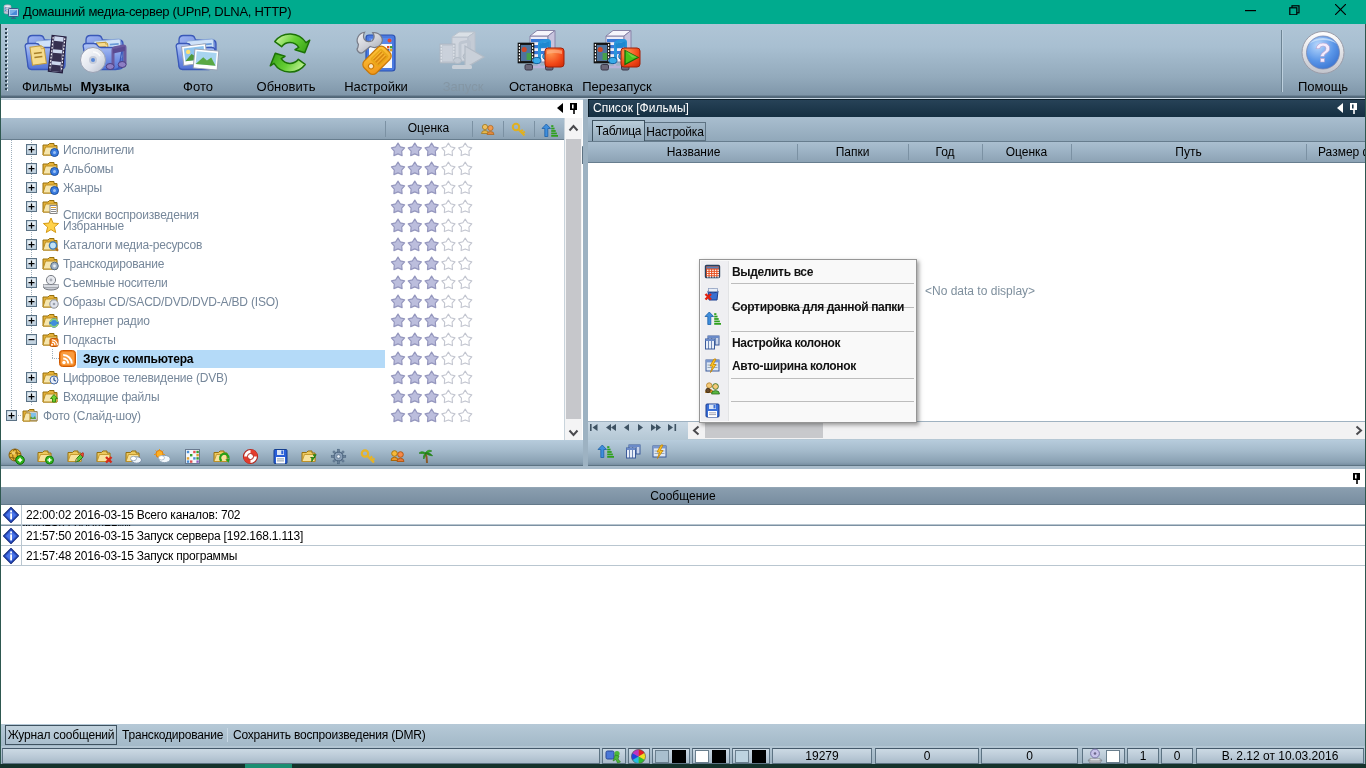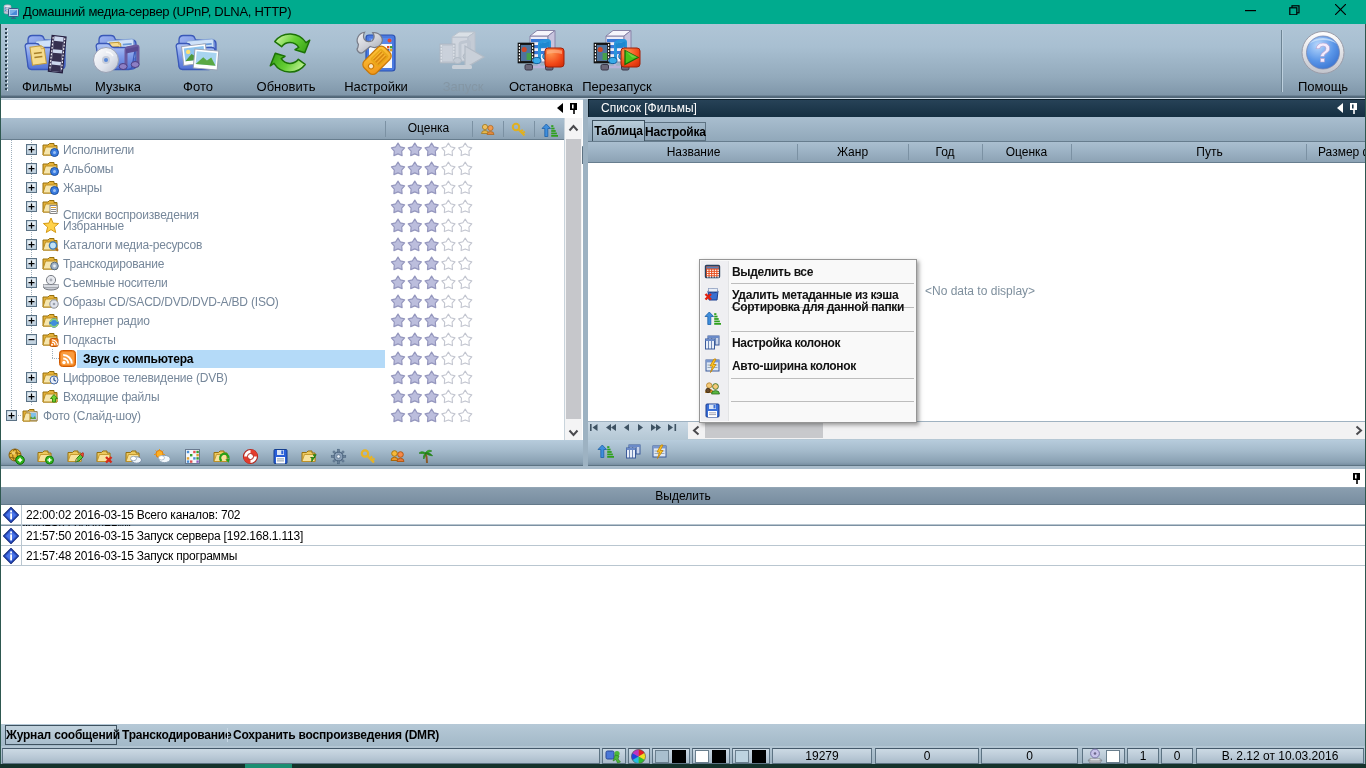--- a/index.html
+++ b/index.html
@@ -8,37 +8,37 @@
 .abs { position:absolute; }
 .titlebar { left:0; top:0; width:1366px; height:24px; background:#00ab8e; }
 .title-text { left:34px; top:4px; font-size:13px; color:#063a30; color:#072e26; }
 .toolbar { left:0; top:24px; width:1366px; height:76px;
   background:linear-gradient(#b0c5d6 0%, #a8bfd1 30%, #93aabc 70%, #8097aa 93%, #5e7486 95%, #3e5466 96.5%, #c8d6e2 98%, #b6c8d6 100%);
   border-left:1px solid #8aa0b0; border-right:1px solid #8aa0b0; }
 .tbtn { position:absolute; top:28px; width:76px; height:68px; text-align:center; }
 .tbtn .lbl { position:absolute; top:51px; width:100%; font-size:13px; color:#000; }
 .tbtn.disabled .lbl { color:#8496a4; }
 .phdr { height:18px; background:linear-gradient(#8499aa,#74899b); border:1px solid #5e7383; border-top:1px solid #9db0bf; color:#000; font-size:12px; line-height:17px; padding-left:20px;margin-top:47px; }
-.phdr-dark { height:22px; background:linear-gradient(#274257,#122c3e); border:1px solid #0a1c28; color:#fff; font-size:12px; line-height:17px; padding-left:12px; }
+.phdr-dark { height:22px; background:linear-gradient(#274257,#122c3e); border:1px solid #0a1c28; color:#fff; font-size:12px; line-height:17px; padding-left:4px; }
 .colhdr { background:linear-gradient(#aabfd0 0%,#9db3c5 45%,#8ca2b4 100%); border-bottom:1px solid #677d8e; }
 .csep { position:absolute; top:3px; bottom:3px; width:1px; background:#7b91a3; }
 .tree-label { position:absolute; top:3px; font-size:12px; color:#76879a; white-space:nowrap; letter-spacing:-0.2px; }
 .star-row { position:absolute; left:390px; top:1px; }
 .mini-toolbar { background:linear-gradient(#b7ccdc 0%, #a5bbcc 40%, #8aa1b3 85%, #7b92a5 94%, #4e6473 100%); }
 .navrow { background:linear-gradient(#c9d8e4,#b4c7d4); }
 .logrow { position:absolute; left:1px; width:1364px; height:20px; background:#fff; border-bottom:1px solid #b9c6d0; font-size:12px; color:#000; }
 .logrow .t { position:absolute; left:25px; top:3px; letter-spacing:-0.2px; }
 .statpanel { position:absolute; top:748px; height:16px; background:linear-gradient(#ccdae4 0%,#bccbd8 50%,#a9bcca 100%); border:1px solid #5c7383; border-top:1px solid #44596a; font-size:12px; color:#000; text-align:center; line-height:15px; }
 .menu { left:699px; top:259px; width:218px; height:164px; background:#f9f9f9; border:1px solid #969696; box-shadow:2px 2px 4px rgba(64,64,64,.5); }
 .menu .gutter { position:absolute; left:1px; top:1px; bottom:1px; width:28px; background:#efeff2; border-right:1px solid #e2e3e5; }
 .mitem { position:absolute; left:0; width:100%; height:23px; }
 .mitem .mt { position:absolute; left:32px; top:4px; font-size:12px; font-weight:bold; letter-spacing:-0.35px; color:#111; white-space:nowrap; }
 .msep { position:absolute; left:31px; right:2px; height:1px; background:#bdbdbd; }
 .marrow { position:absolute; right:8px; top:7px; width:0; height:0; border-left:5px solid #000; border-top:4px solid transparent; border-bottom:4px solid transparent; }
-.tab { position:absolute; font-size:12px; color:#000; text-align:center; white-space:nowrap; letter-spacing:-0.2px;font-weight:bold; }
+.tab { position:absolute; font-size:12px; color:#000; text-align:center; white-space:nowrap; letter-spacing:-0.2px; }
 svg { display:block; }
 </style>
 </head>
 <body>
 
 <div class="abs titlebar"></div>
 <div class="abs" style="left:3px;top:4px;width:16px;height:15px;">
 <svg width="16" height="15" viewBox="0 0 16 15">
 <path d="M1 2.2 C1 0.6 8 0.6 8 2.2 L8 8.8 C8 10.4 1 10.4 1 8.8 Z" fill="#c8cfe0" stroke="#8890a8" stroke-width="0.7"></path>
 <ellipse cx="4.5" cy="2.2" rx="3.5" ry="1.4" fill="#e8ecf4" stroke="#8890a8" stroke-width="0.6"></ellipse>
@@ -131,21 +131,21 @@
             <rect x="27.7" y="35.9" width="1.1" height="1.7" fill="#fff"></rect>
             <rect x="39.4" y="35.9" width="1.1" height="1.7" fill="#fff"></rect>
             <rect x="27.7" y="39.2" width="1.1" height="1.7" fill="#fff"></rect>
             <rect x="39.4" y="39.2" width="1.1" height="1.7" fill="#fff"></rect>
           </g>
         </g>
       </svg>
     </div>
     <div class="lbl">Фильмы</div>
   </div>
-<div class="tbtn" style="left:80px;">
+<div class="tbtn" style="left:67px;font-weight:bold;">
     <div id="ic-music">
       <svg width="76" height="50" viewBox="0 0 76 50">
         <defs>
 <linearGradient id="bf" x1="0" y1="0" x2="1" y2="1">
             <stop offset="0" stop-color="#9db4f2"></stop>
             <stop offset="1" stop-color="#4a68cc"></stop>
           </linearGradient>
 <linearGradient id="ff" x1="0" y1="0" x2="0" y2="1">
             <stop offset="0" stop-color="#b4c8f6"></stop>
             <stop offset="0.5" stop-color="#7e9ae8"></stop>
@@ -1206,24 +1206,24 @@
 <svg class="abs" style="left:1349px;top:103px;" width="9" height="11">
     <path d="M1 0 h7 v7 h-2.2 v4 h-1.6 v-4 H1 Z M3 1.5 v4 h1.6 v-4 Z" fill="#fff" fill-rule="evenodd"></path>
   </svg>
 
 <div class="abs" style="left:588px;top:117px;width:778px;height:24px;background:linear-gradient(#a9becf,#91a8ba);"></div>
 <div class="abs tab" style="left:645px;top:122px;width:61px;height:19px;background:linear-gradient(#a2b8c9,#8ba2b4);border:1px solid #5e7383;border-left:none;line-height:18px;">Настройка</div>
 <div class="abs tab" style="left:592px;top:120px;width:53px;height:21px;background:linear-gradient(#b9cdda,#93aabc);border:1px solid #3e5260;border-bottom:none;line-height:20px;">Таблица</div>
 
 <div class="abs colhdr" style="left:588px;top:141px;width:778px;height:22px;border-top:1px solid #677d8e;"></div>
 <div class="abs" style="left:590px;top:145px;width:207px;text-align:center;font-size:12px;">Название</div>
-<div class="abs" style="left:797px;top:145px;width:111px;text-align:center;font-size:12px;">Жанр</div>
+<div class="abs" style="left:797px;top:145px;width:111px;text-align:center;font-size:12px;">Папки</div>
 <div class="abs" style="left:908px;top:145px;width:74px;text-align:center;font-size:12px;">Год</div>
 <div class="abs" style="left:982px;top:145px;width:89px;text-align:center;font-size:12px;">Оценка</div>
-<div class="abs" style="left:1071px;top:145px;width:235px;text-align:center;font-size:12px;margin-left:21px;">Путь</div>
+<div class="abs" style="left:1071px;top:145px;width:235px;text-align:center;font-size:12px;">Путь</div>
 <div class="abs" style="left:1306px;top:145px;width:70px;text-align:left;padding-left:12px;font-size:12px;">Размер ф</div>
 <div class="csep" style="left:797px;top:144px;height:16px;"></div>
 <div class="csep" style="left:908px;top:144px;height:16px;"></div>
 <div class="csep" style="left:982px;top:144px;height:16px;"></div>
 <div class="csep" style="left:1071px;top:144px;height:16px;"></div>
 <div class="csep" style="left:1306px;top:144px;height:16px;"></div>
 
 <div class="abs" style="left:588px;top:163px;width:778px;height:258px;background:#fff;"></div>
 <div class="abs" style="left:925px;top:284px;font-size:12px;color:#7e8f9d;">&lt;No data to display&gt;</div>
 
@@ -1288,21 +1288,21 @@
       </svg>
     </div>
   </div>
 
 <div class="abs" style="left:0;top:466px;width:1366px;height:3px;background:#a9bccb;"></div>
 <div class="abs phdr" style="left:0;top:469px;width:1366px;">Журнал сообщений</div>
 <svg class="abs" style="left:1352px;top:473px;" width="9" height="11">
     <path d="M1 0 h7 v7 h-2.2 v4 h-1.6 v-4 H1 Z M3 1.5 v4 h1.6 v-4 Z" fill="#000" fill-rule="evenodd"></path>
   </svg>
 <div class="abs" style="left:0;top:487px;width:1366px;height:18px;background:linear-gradient(#8a9eaf,#788da0);border:1px solid #64798a;border-top:1px solid #93a6b5;"></div>
-<div class="abs" style="left:0;top:489px;width:1366px;text-align:center;font-size:12px;">Выделить</div>
+<div class="abs" style="left:0;top:489px;width:1366px;text-align:center;font-size:12px;">Сообщение</div>
 <div class="logrow" style="top:505px;">
     <div class="t">22:00:02 2016-03-15 Всего каналов: 702</div>
   </div>
 <div class="logrow" style="top:526px;">
     <div class="t">21:57:50 2016-03-15 Запуск сервера [192.168.1.113]</div>
   </div>
 <div class="logrow" style="top:546px;">
     <div class="t">21:57:48 2016-03-15 Запуск программы</div>
   </div>
 <div class="abs" style="left:21px;top:505px;width:1px;height:61px;background:#b9c6d0;"></div>
@@ -1396,23 +1396,20 @@
 
 <div class="abs" style="left:0;top:24px;width:1px;height:740px;background:#2e5850;"></div>
 <div class="abs" style="left:1365px;top:24px;width:1px;height:740px;background:#2e5850;"></div>
 
 <div class="abs menu">
 <div class="gutter"></div>
 <div class="mitem" style="top:1px;">
       <div class="mt">Выделить все</div>
     </div>
 <div class="msep" style="top:23px;"></div>
-<div class="mitem" style="top:24px;">
-      <div class="mt">Удалить метаданные из кэша</div>
-    </div>
 <div class="msep" style="top:47px;"></div>
 <div class="mitem" style="top:36px;">
       <div class="mt">Сортировка для данной папки</div>
     </div>
 <div class="msep" style="top:71px;"></div>
 <div class="mitem" style="top:72px;">
       <div class="mt">Настройка колонок</div>
     </div>
 <div class="mitem" style="top:95px;">
       <div class="mt">Авто-ширина колонок</div>

